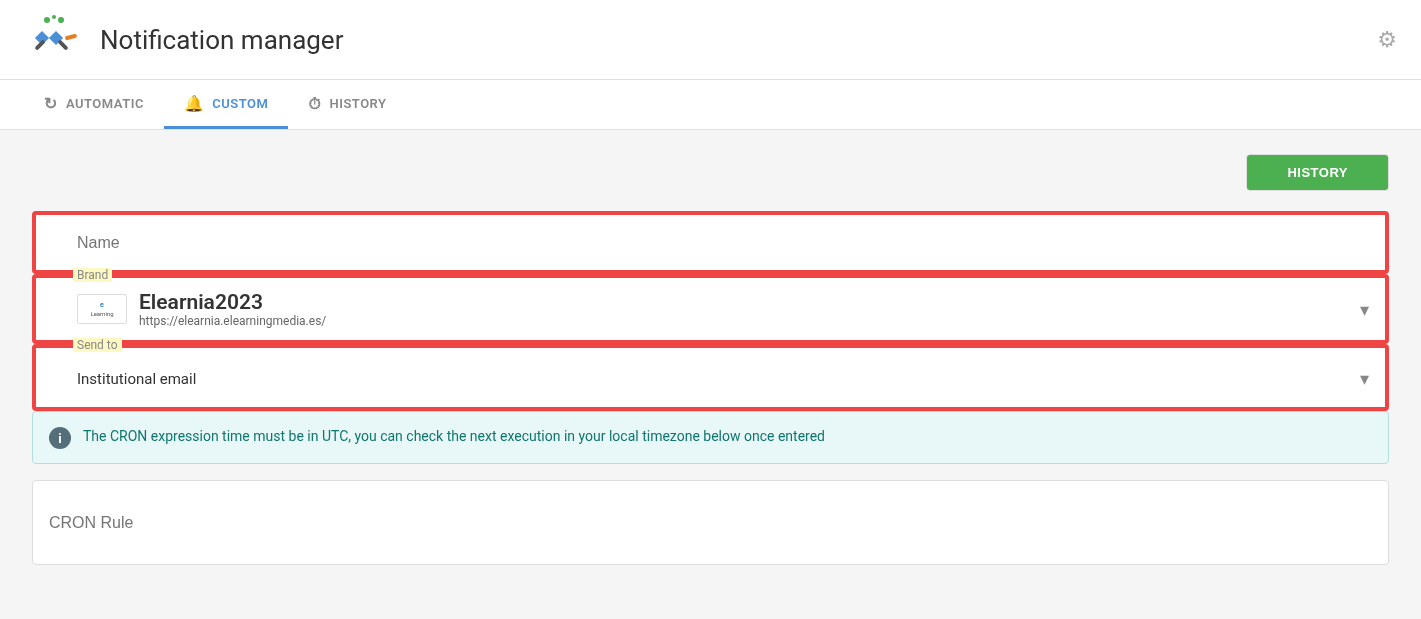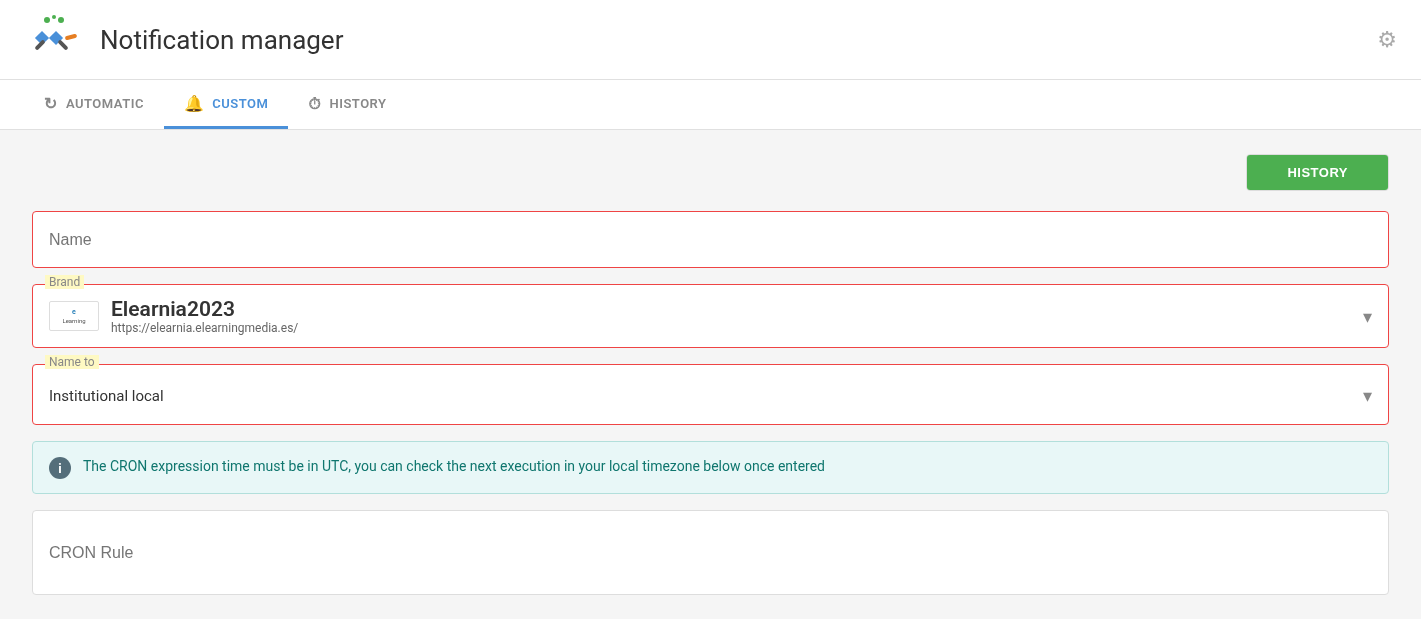--- a/index.html
+++ b/index.html
@@ -92,23 +92,23 @@
       border: none;
       background: #fff;
       color: #333;
     }
     .toggle-btn.active {
       background: #4caf50;
       color: #fff;
     }
     .form-section {
       background: #fff;
-      border: 1px solid #ef4444;
+      border: 4px solid #ef4444;
       border-radius: 4px;
-      margin-bottom: 16px;
+      padding-left: 25px;
     }
     .form-field {
       padding: 18px 16px;
       position: relative;
     }
     .form-field input {
       width: 100%;
       border: none;
       outline: none;
       font-size: 16px;
@@ -298,23 +298,23 @@
             <div class="brand-url">https://elearnia.elearningmedia.es/</div>
           </div>
         </div>
         <span class="chevron-icon">▾</span>
       </div>
     </div>
   </div>
 
   <div class="form-section">
     <div class="send-to-section">
-      <span class="floating-label" style="top:-10px;">Name to</span>
+      <span class="floating-label" style="top:-10px;">Send to</span>
       <div class="send-to-select">
-        <span class="send-to-value">Institutional local</span>
+        <span class="send-to-value">Institutional email</span>
         <span class="chevron-icon">▾</span>
       </div>
     </div>
   </div>
 
   <div class="info-banner">
     <div class="info-icon">i</div>
     <span class="info-text">The CRON expression time must be in UTC, you can check the next execution in your local timezone below once entered</span>
   </div>
 

